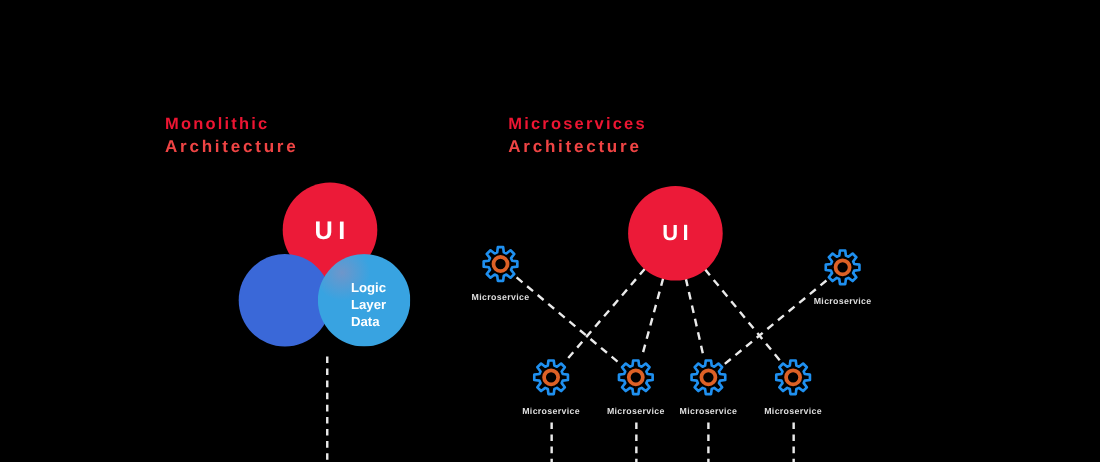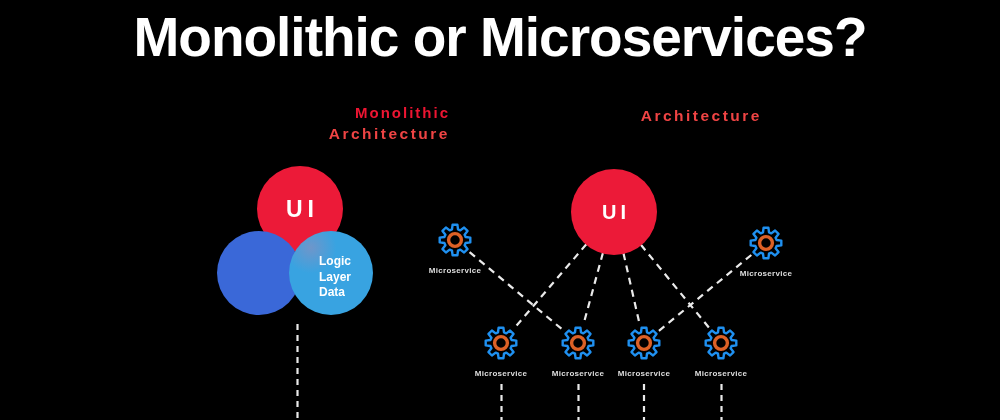--- a/index.html
+++ b/index.html
@@ -26,21 +26,21 @@
     color: #fff;
     font-size: 55px;
     font-weight: bold;
     letter-spacing: -1px;
     line-height: 62px;
   }
   
   .heading {
     position: absolute;
     width: 300px;
-    text-align: right;
+    text-align: left;
   }
   .h-accent {
     color: #ED1532;
     font-size: 15px;
     font-weight: bold;
     letter-spacing: 2px;
     line-height: 18px;
   }
   .h-main {
     color: #ef4444;
@@ -136,21 +136,20 @@
     font-weight: bold;
     letter-spacing: 0.3px;
     white-space: nowrap;
   }
 </style>
 </head>
 <body>
 
 <div id="canvas">
 
-  <h1 id="main-title">Monolithic or Microservices?</h1>
 
   <svg id="connections" width="1000" height="420" viewBox="0 0 1000 420">
 
     <line class="dash-line dash-vert" x1="297.5" y1="324" x2="297.5" y2="424"></line>
 
     <line class="dash-line dash-diag" x1="586.3" y1="244.3" x2="513.9" y2="328.6"></line>
     <line class="dash-line dash-diag" x1="602.9" y1="253.0" x2="583.4" y2="324.7"></line>
     <line class="dash-line dash-diag" x1="623.5" y1="253.3" x2="639.7" y2="324.6"></line>
     <line class="dash-line dash-diag" x1="640.9" y1="244.8" x2="709.5" y2="328.3"></line>
 
@@ -177,20 +176,21 @@
 
     <div class="circle-text" id="data-access-text">
       <div>Logic</div>
       <div>Layer</div>
       <div>Data</div>
     </div>
   </section>
 
   <section>
     <div class="heading" style="left:462px; top:104px;">
+      <div class="h-accent">Microservices</div>
       <div class="h-main">Architecture</div>
     </div>
 
     <div class="circle" id="ms-ui-circle">
       <span>UI</span>
     </div>
 
     <div class="ms-node" style="left:415px; top:221px;">
       <svg class="gear" viewBox="-19 -19 38 38" width="38" height="38">
         <path d="M10.6,-3 L15.3,-2.4 L15.3,2.4 L10.6,3 L9.6,5.3 L12.5,9.1 L9.1,12.5 L5.3,9.6 L3,10.6 L2.4,15.3 L-2.4,15.3 L-3,10.6 L-5.3,9.6 L-9.1,12.5 L-12.5,9.1 L-9.6,5.3 L-10.6,3 L-15.3,2.4 L-15.3,-2.4 L-10.6,-3 L-9.6,-5.3 L-12.5,-9.1 L-9.1,-12.5 L-5.3,-9.6 L-3,-10.6 L-2.4,-15.3 L2.4,-15.3 L3,-10.6 L5.3,-9.6 L9.1,-12.5 L12.5,-9.1 L9.6,-5.3 Z" fill="#000" stroke="#1F90F0" stroke-width="2.4" stroke-linejoin="round"></path>

